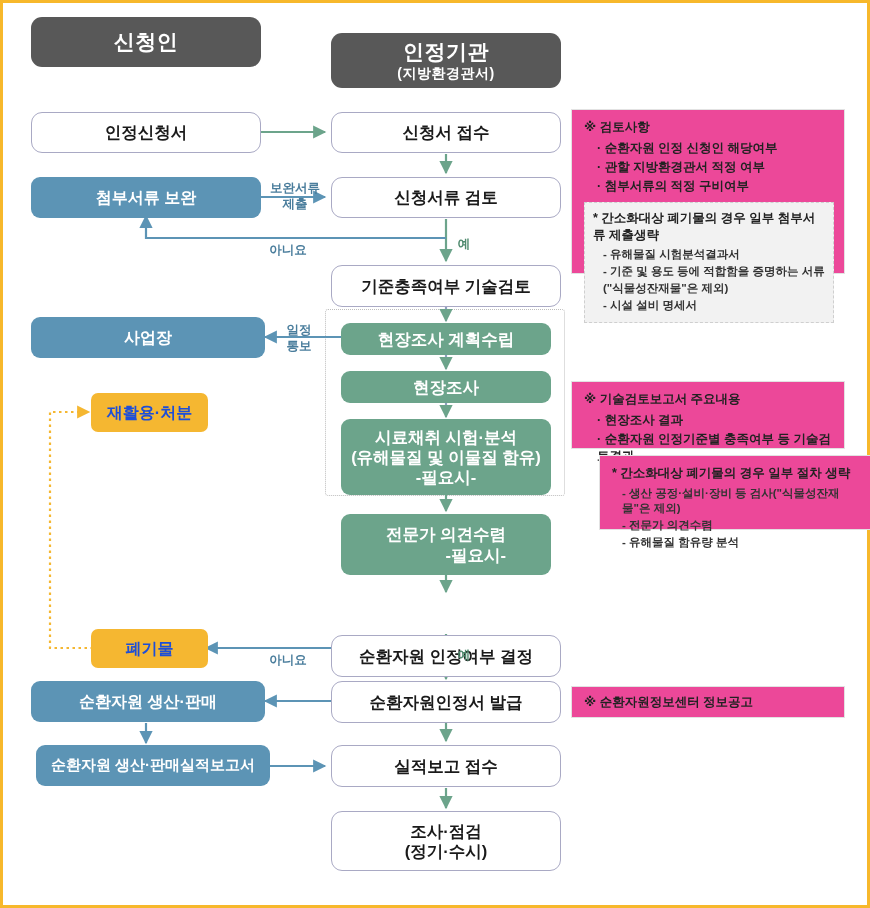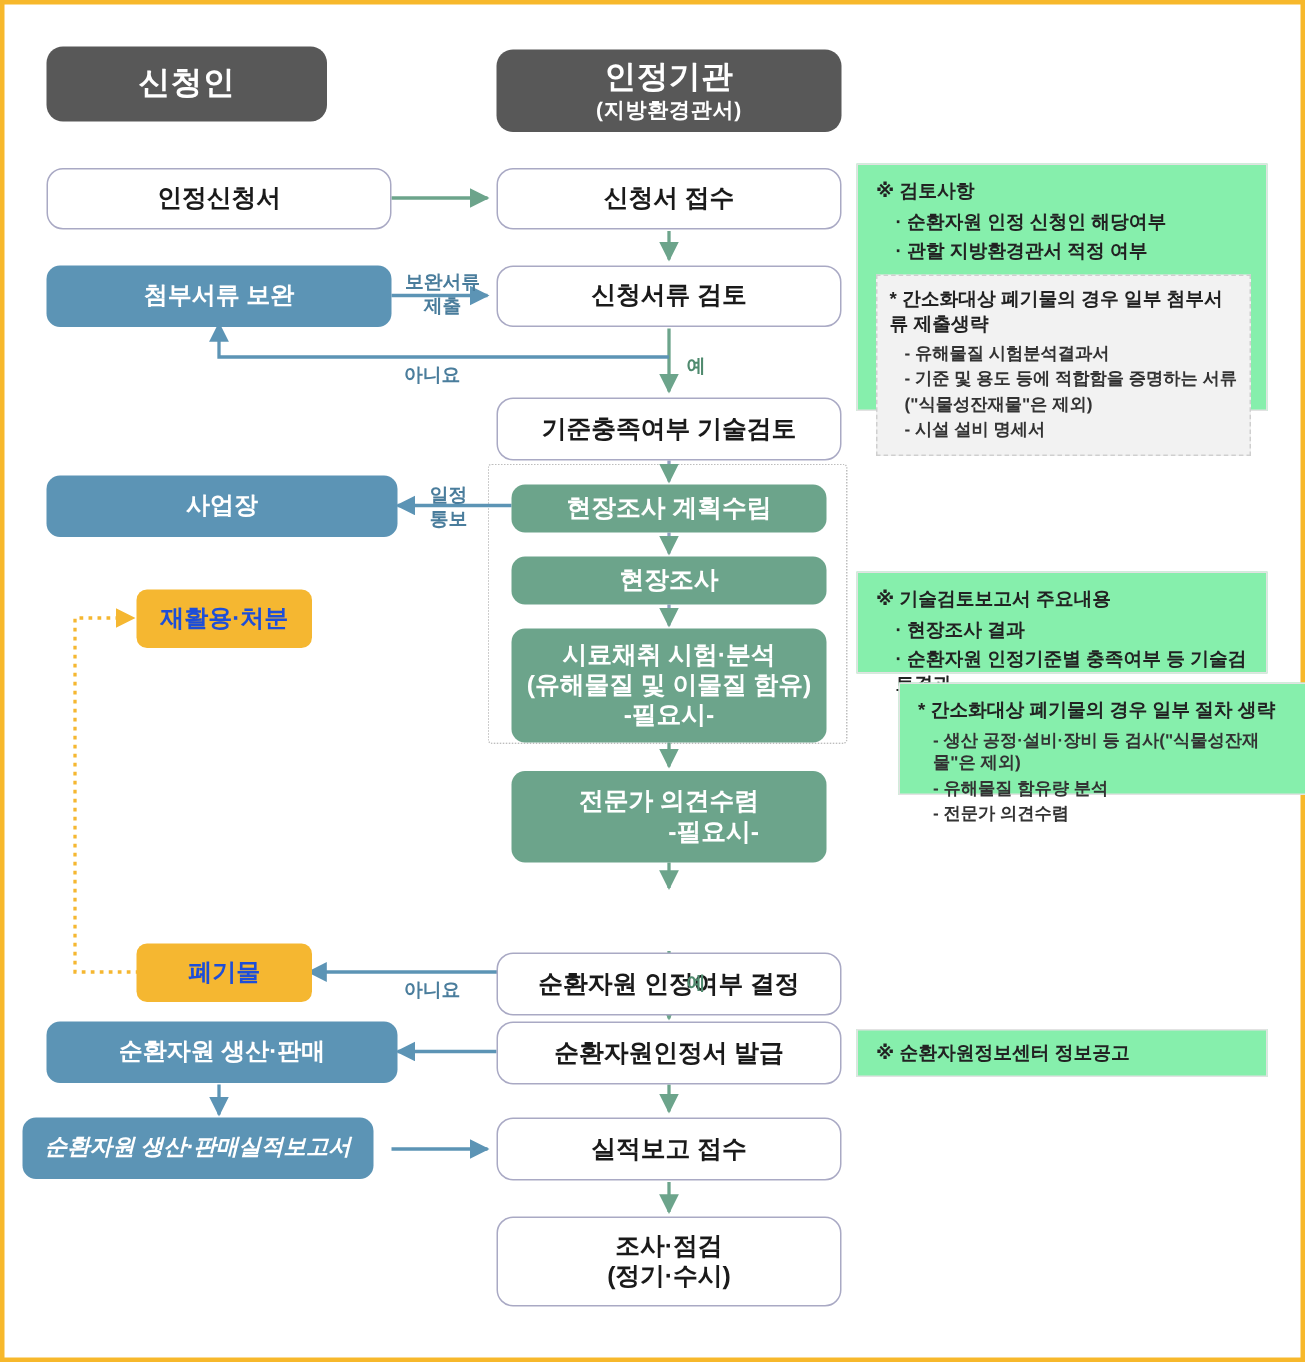--- a/index.html
+++ b/index.html
@@ -49,21 +49,21 @@
     font-size:16px;font-weight:bold;border-radius:9px;
   }
   .orange{
     background:#f5b731;color:#1d4ed8;
     font-size:16px;font-weight:bold;border-radius:7px;
   }
 
   
   .note{
     position:absolute;box-sizing:border-box;
-    background:#86efac;border:1px solid #e2e2e2;
+    background:#ec4899;border:1px solid #e2e2e2;
     padding:9px 10px 9px 12px;
     color:#222;z-index:4;
   }
   .note .nt-title{font-size:12.5px;font-weight:bold;margin-bottom:4px;}
   .note .nt-li{font-size:12.5px;font-weight:bold;margin:2px 0 2px 13px;}
   .note .sub-box{
     border:1px dashed #cfcfcf;background:#f2f2f2;
     padding:7px 8px;margin-top:7px;
   }
   .note .sb-title{font-size:12.5px;font-weight:bold;margin-bottom:3px;}
@@ -141,21 +141,21 @@
         <path d="M143,720 L143,740" stroke="#5c94b5" marker-end="url(#ab)"></path>
 
         <path d="M258,763 L322,763" stroke="#5c94b5" marker-end="url(#ab)"></path>
 
         <path d="M443,785 L443,805" stroke="#6ca48b" marker-end="url(#ag)"></path>
       </g>
     </svg>
 
     <div class="dotgroup" style="left:322px;top:306px;width:240px;height:187px;"></div>
 
-    <div class="node hdr" style="left:28px;top:28px;width:187px;height:50px;">
+    <div class="node hdr" style="left:28px;top:14px;width:230px;height:50px;">
       <span>신청인</span>
     </div>
 
     <div class="node hdr" style="left:328px;top:30px;width:230px;height:55px;flex-direction:column;justify-content:center;">
       <span>인정기관</span>
       <span class="sub">(지방환경관서)</span>
     </div>
 
     <div class="node white" style="left:28px;top:109px;width:230px;height:41px;">
       <span>인정신청서</span>
@@ -174,21 +174,21 @@
     </div>
 
     <div class="node orange" style="left:88px;top:626px;width:117px;height:39px;">
       <span>폐기물</span>
     </div>
 
     <div class="node blue" style="left:28px;top:678px;width:234px;height:41px;">
       <span>순환자원 생산·판매</span>
     </div>
 
-    <div class="node blue" style="left:12px;top:742px;width:234px;height:41px;font-size:15px;font-style:italic;">
+    <div class="node blue" style="left:33px;top:742px;width:234px;height:41px;font-size:15px;">
       <span>순환자원 생산·판매실적보고서</span>
     </div>
 
     <div class="node white" style="left:328px;top:109px;width:230px;height:41px;">
       <span>신청서 접수</span>
     </div>
 
     <div class="node white" style="left:328px;top:174px;width:230px;height:41px;">
       <span>신청서류 검토</span>
     </div>
@@ -244,40 +244,41 @@
 통보</div>
 
     <div class="edge-label" style="left:255px;top:650px;width:60px;">아니요</div>
 
     <div class="edge-label green-l" style="left:449px;top:645px;width:24px;">예</div>
 
     <div class="note" style="left:568px;top:106px;width:274px;height:165px;">
       <div class="nt-title">※ 검토사항</div>
       <div class="nt-li">· 순환자원 인정 신청인 해당여부</div>
       <div class="nt-li">· 관할 지방환경관서 적정 여부</div>
+      <div class="nt-li">· 첨부서류의 적정 구비여부</div>
       <div class="sub-box">
         <div class="sb-title">* 간소화대상 폐기물의 경우 일부 첨부서류 제출생략</div>
         <div class="sb-li">- 유해물질 시험분석결과서</div>
         <div class="sb-li">- 기준 및 용도 등에 적합함을 증명하는 서류</div>
         <div class="sb-li">  ("식물성잔재물"은 제외)</div>
         <div class="sb-li">- 시설 설비 명세서</div>
       </div>
     </div>
 
     <div class="note" style="left:568px;top:378px;width:274px;height:68px;">
       <div class="nt-title">※ 기술검토보고서 주요내용</div>
       <div class="nt-li">· 현장조사 결과</div>
       <div class="nt-li">· 순환자원 인정기준별 충족여부 등 기술검토결과</div>
     </div>
 
     <div class="note" style="left:596px;top:452px;width:274px;height:75px;">
       <div class="nt-title">* 간소화대상 폐기물의 경우 일부 절차 생략</div>
       <div class="sb-li">- 생산 공정·설비·장비 등 검사("식물성잔재물"은 제외)</div>
+      <div class="sb-li">- 전문가 의견수렴</div>
       <div class="sb-li">- 유해물질 함유량 분석</div>
-      <div class="sb-li">- 전문가 의견수렴</div>
     </div>
 
     <div class="note flat" style="left:568px;top:683px;width:274px;height:32px;display:flex;align-items:center;">
       <div class="nt-title">※ 순환자원정보센터 정보공고</div>
     </div>
 
   </div>
 </div>
 
 </body></html>

